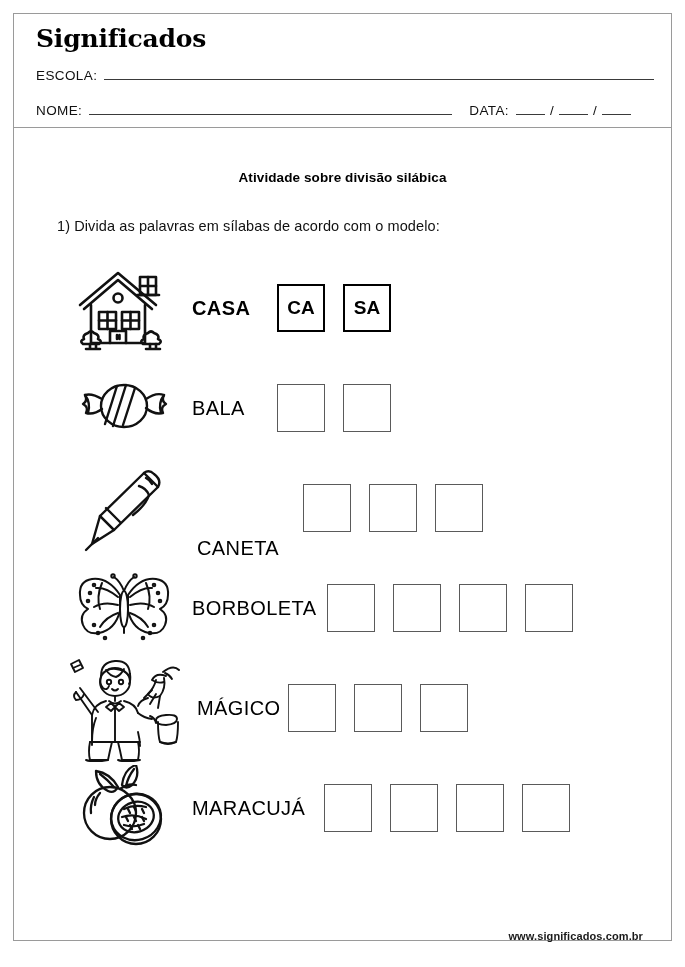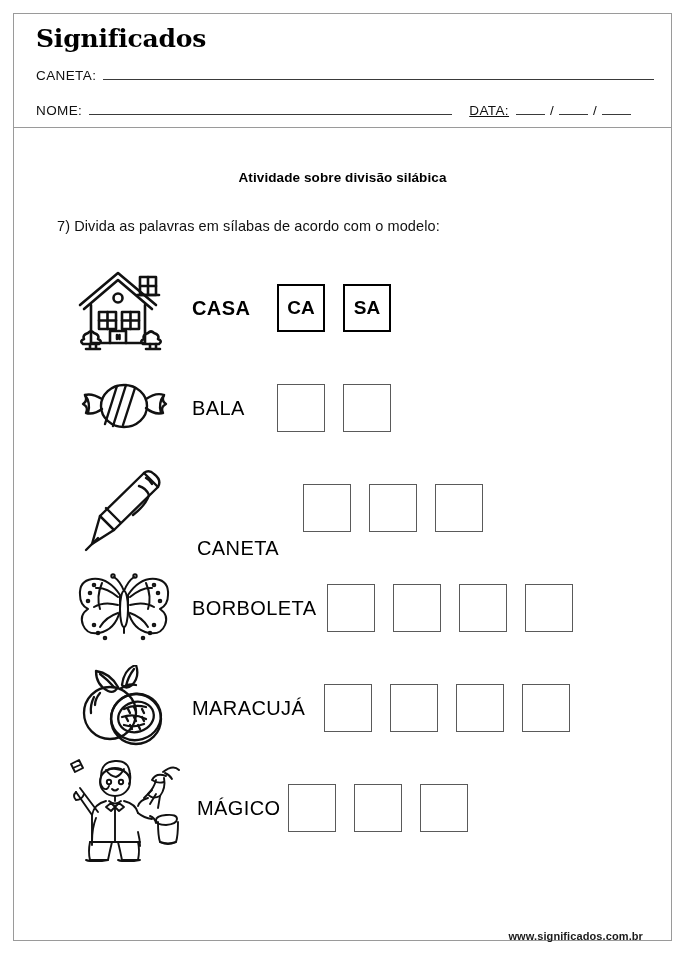--- a/index.html
+++ b/index.html
@@ -84,21 +84,20 @@
   .date-group {
     display: flex;
     align-items: baseline;
     margin-left: 17px;
     white-space: nowrap;
   }
   .date-label {
     font-size: 13.5px;
     letter-spacing: 0.4px;
     margin-right: 7px;
-    text-decoration: underline;
   }
   .date-blank {
     display: inline-block;
     width: 29px;
     border-bottom: 1.2px solid #3a3a3a;
     height: 11px;
   }
   .date-sep {
     display: inline-block;
     margin: 0 5px;
@@ -216,42 +215,42 @@
 
 <div class="page">
 
   <div class="page-frame"></div>
 
   <div class="header">
 
     <div class="brand">Significados</div>
 
     <div class="field-row field-escola">
-      <span class="field-label">CANETA:</span>
+      <span class="field-label">ESCOLA:</span>
       <span class="rule rule-escola"></span>
     </div>
 
     <div class="field-row field-nome">
       <span class="field-label">NOME:</span>
       <span class="rule rule-nome"></span>
       <span class="date-group">
         <span class="date-label">DATA:</span>
         <span class="date-blank"></span>
         <span class="date-sep">/</span>
         <span class="date-blank"></span>
         <span class="date-sep">/</span>
         <span class="date-blank"></span>
       </span>
     </div>
   </div>
 
   <div class="header-divider"></div>
 
   <div class="worksheet-title">Atividade sobre divisão silábica</div>
-  <div class="instruction">7) Divida as palavras em sílabas de acordo com o modelo:</div>
+  <div class="instruction">1) Divida as palavras em sílabas de acordo com o modelo:</div>
 
   <div class="rows">
       <div class="ex-row">
         <div class="ex-icon">
     <svg width="100" height="86" viewBox="0 0 100 86" fill="none" stroke="#111" stroke-width="2.6" stroke-linecap="round" stroke-linejoin="round">
       <path d="M6 40 L44 8 L82 40"></path>
       <path d="M10 44 L44 15 L78 44"></path>
       <path d="M17 40 L17 78 L71 78 L71 40"></path>
       <rect x="66" y="12" width="16" height="18"></rect>
       <path d="M66 21 L82 21 M74 12 L74 30"></path>
@@ -333,45 +332,20 @@
             <circle cx="26" cy="66" r="1.3"></circle>
             <circle cx="33" cy="71" r="1.3"></circle>
       <circle cx="82" cy="58" r="1.3"></circle>
             <circle cx="78" cy="66" r="1.3"></circle>
             <circle cx="71" cy="71" r="1.3"></circle>
       <path d="M52 60 l0 6"></path>
     </svg>
         </div>
         <div class="ex-word" style="left: 192px;">BORBOLETA</div>
         <div class="ex-boxes" style="left: 327px;">
-          <div class="syl-box"></div>
-          <div class="syl-box"></div>
-          <div class="syl-box"></div>
-          <div class="syl-box"></div>
-        </div>
-      </div>
-      <div class="ex-row">
-        <div class="ex-icon">
-    <svg width="104" height="86" viewBox="0 0 104 86" fill="none" stroke="#111" stroke-width="2.3" stroke-linecap="round" stroke-linejoin="round">
-      <circle cx="38" cy="48" r="26"></circle>
-      <path d="M22 32 q-4 8 -3 16 M28 28 q-5 6 -5 12"></path>
-      <circle cx="64" cy="54" r="25"></circle>
-      <ellipse cx="64" cy="52" rx="25" ry="23" transform="rotate(-16 64 52)"></ellipse>
-      <ellipse cx="64" cy="52" rx="18" ry="15" transform="rotate(-16 64 52)"></ellipse>
-      <path d="M52 44 q10 -5 22 -2 M50 52 q12 -4 24 2 M52 60 q10 3 20 -1"></path>
-      <path d="M56 44 l2 4 M62 42 l2 4 M70 44 l2 4 M54 52 l2 4 M62 52 l2 4 M70 52 l2 4 M58 60 l2 4 M66 60 l2 4"></path>
-      <path d="M48 24 q8 -6 16 -4"></path>
-      <path d="M46 22 q-8 -14 -22 -16 q0 14 12 20 q6 3 10 -4Z"></path>
-      <path d="M28 9 q8 6 14 13"></path>
-      <path d="M50 20 q2 -16 14 -20 q4 12 -4 20 q-6 5 -10 0Z"></path>
-      <path d="M62 4 q-6 8 -8 17"></path>
-    </svg>
-        </div>
-        <div class="ex-word" style="left: 192px;">MARACUJÁ</div>
-        <div class="ex-boxes" style="left: 324px;">
           <div class="syl-box"></div>
           <div class="syl-box"></div>
           <div class="syl-box"></div>
           <div class="syl-box"></div>
         </div>
       </div>
       <div class="ex-row">
         <div class="ex-icon">
     <svg width="112" height="108" viewBox="0 0 112 108" fill="none" stroke="#111" stroke-width="1.9" stroke-linecap="round" stroke-linejoin="round">
       <path d="M3 10 l8 -4 l4 8 l-8 4 Z"></path>
@@ -410,17 +384,42 @@
       <path d="M97 19 q5 2 7 6"></path>
     </svg>
         </div>
         <div class="ex-word" style="left: 197px;">MÁGICO</div>
         <div class="ex-boxes" style="left: 288px;">
           <div class="syl-box"></div>
           <div class="syl-box"></div>
           <div class="syl-box"></div>
         </div>
       </div>
+      <div class="ex-row">
+        <div class="ex-icon">
+    <svg width="104" height="86" viewBox="0 0 104 86" fill="none" stroke="#111" stroke-width="2.3" stroke-linecap="round" stroke-linejoin="round">
+      <circle cx="38" cy="48" r="26"></circle>
+      <path d="M22 32 q-4 8 -3 16 M28 28 q-5 6 -5 12"></path>
+      <circle cx="64" cy="54" r="25"></circle>
+      <ellipse cx="64" cy="52" rx="25" ry="23" transform="rotate(-16 64 52)"></ellipse>
+      <ellipse cx="64" cy="52" rx="18" ry="15" transform="rotate(-16 64 52)"></ellipse>
+      <path d="M52 44 q10 -5 22 -2 M50 52 q12 -4 24 2 M52 60 q10 3 20 -1"></path>
+      <path d="M56 44 l2 4 M62 42 l2 4 M70 44 l2 4 M54 52 l2 4 M62 52 l2 4 M70 52 l2 4 M58 60 l2 4 M66 60 l2 4"></path>
+      <path d="M48 24 q8 -6 16 -4"></path>
+      <path d="M46 22 q-8 -14 -22 -16 q0 14 12 20 q6 3 10 -4Z"></path>
+      <path d="M28 9 q8 6 14 13"></path>
+      <path d="M50 20 q2 -16 14 -20 q4 12 -4 20 q-6 5 -10 0Z"></path>
+      <path d="M62 4 q-6 8 -8 17"></path>
+    </svg>
+        </div>
+        <div class="ex-word" style="left: 192px;">MARACUJÁ</div>
+        <div class="ex-boxes" style="left: 324px;">
+          <div class="syl-box"></div>
+          <div class="syl-box"></div>
+          <div class="syl-box"></div>
+          <div class="syl-box"></div>
+        </div>
+      </div>
     </div>
 
   <div class="footer">www.significados.com.br</div>
 
 </div>
 
 </body></html>

